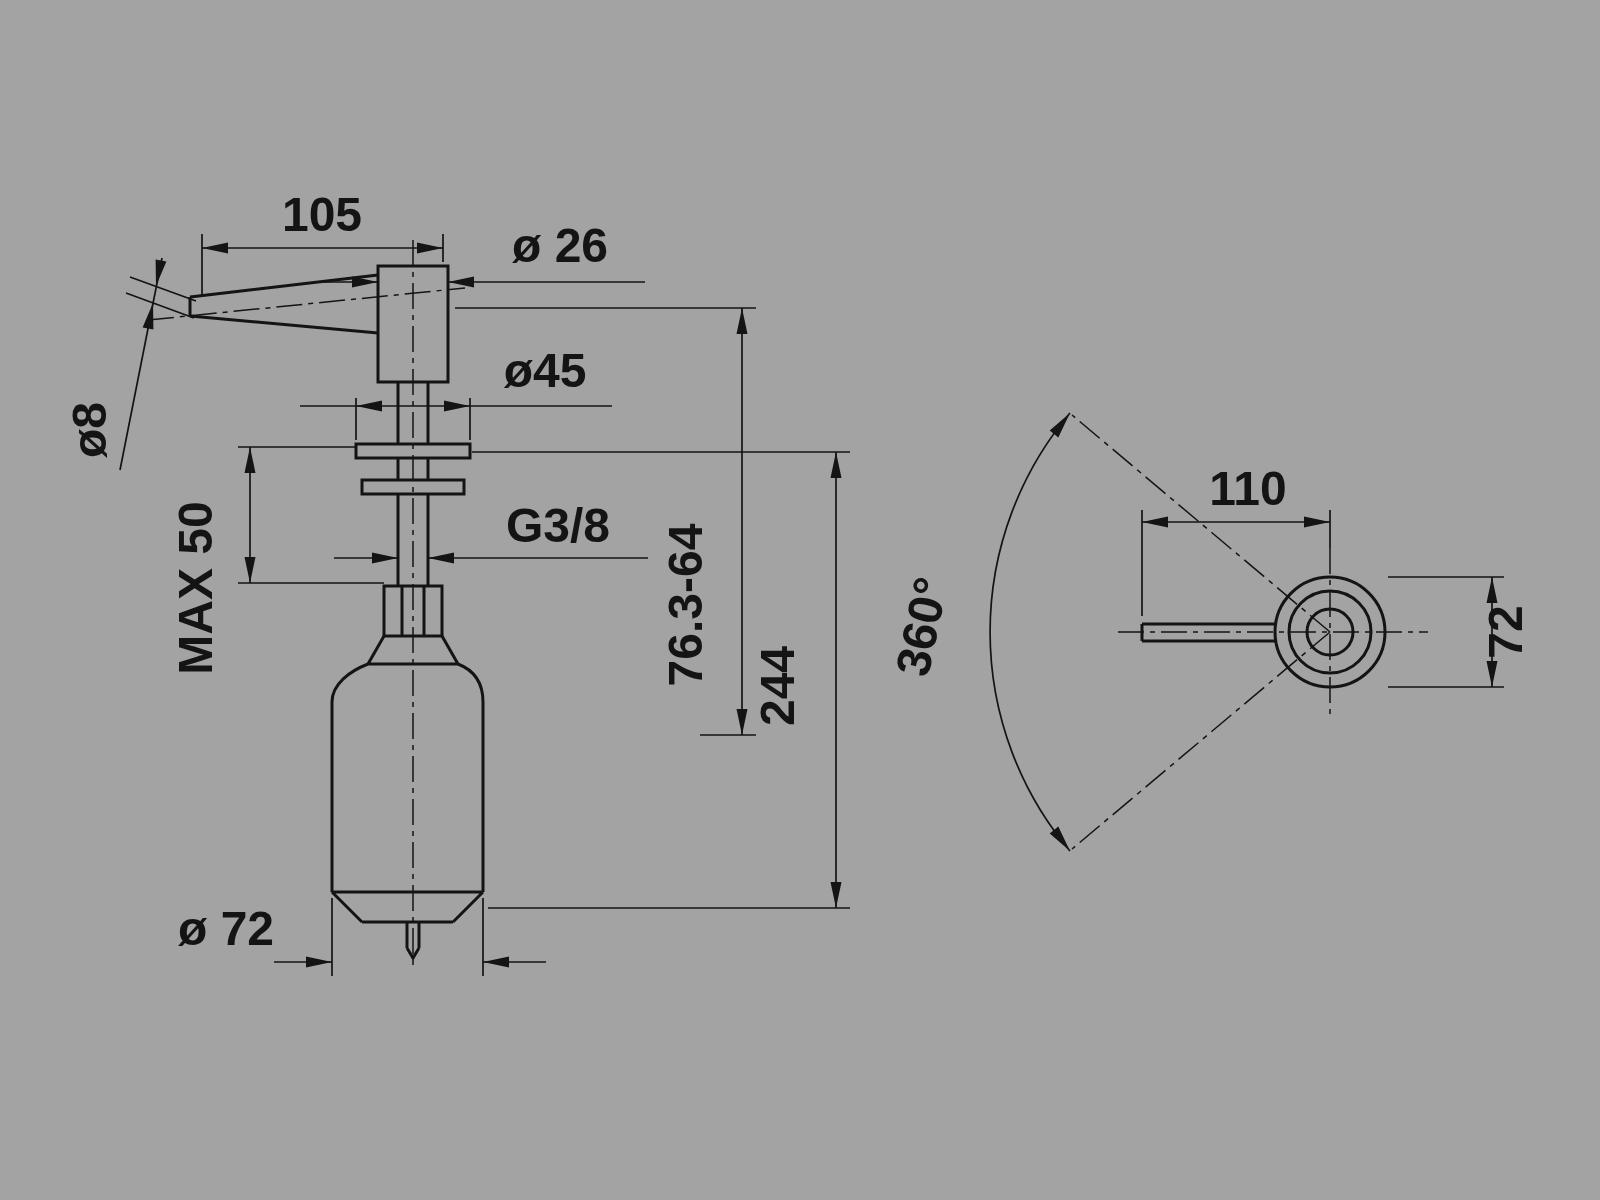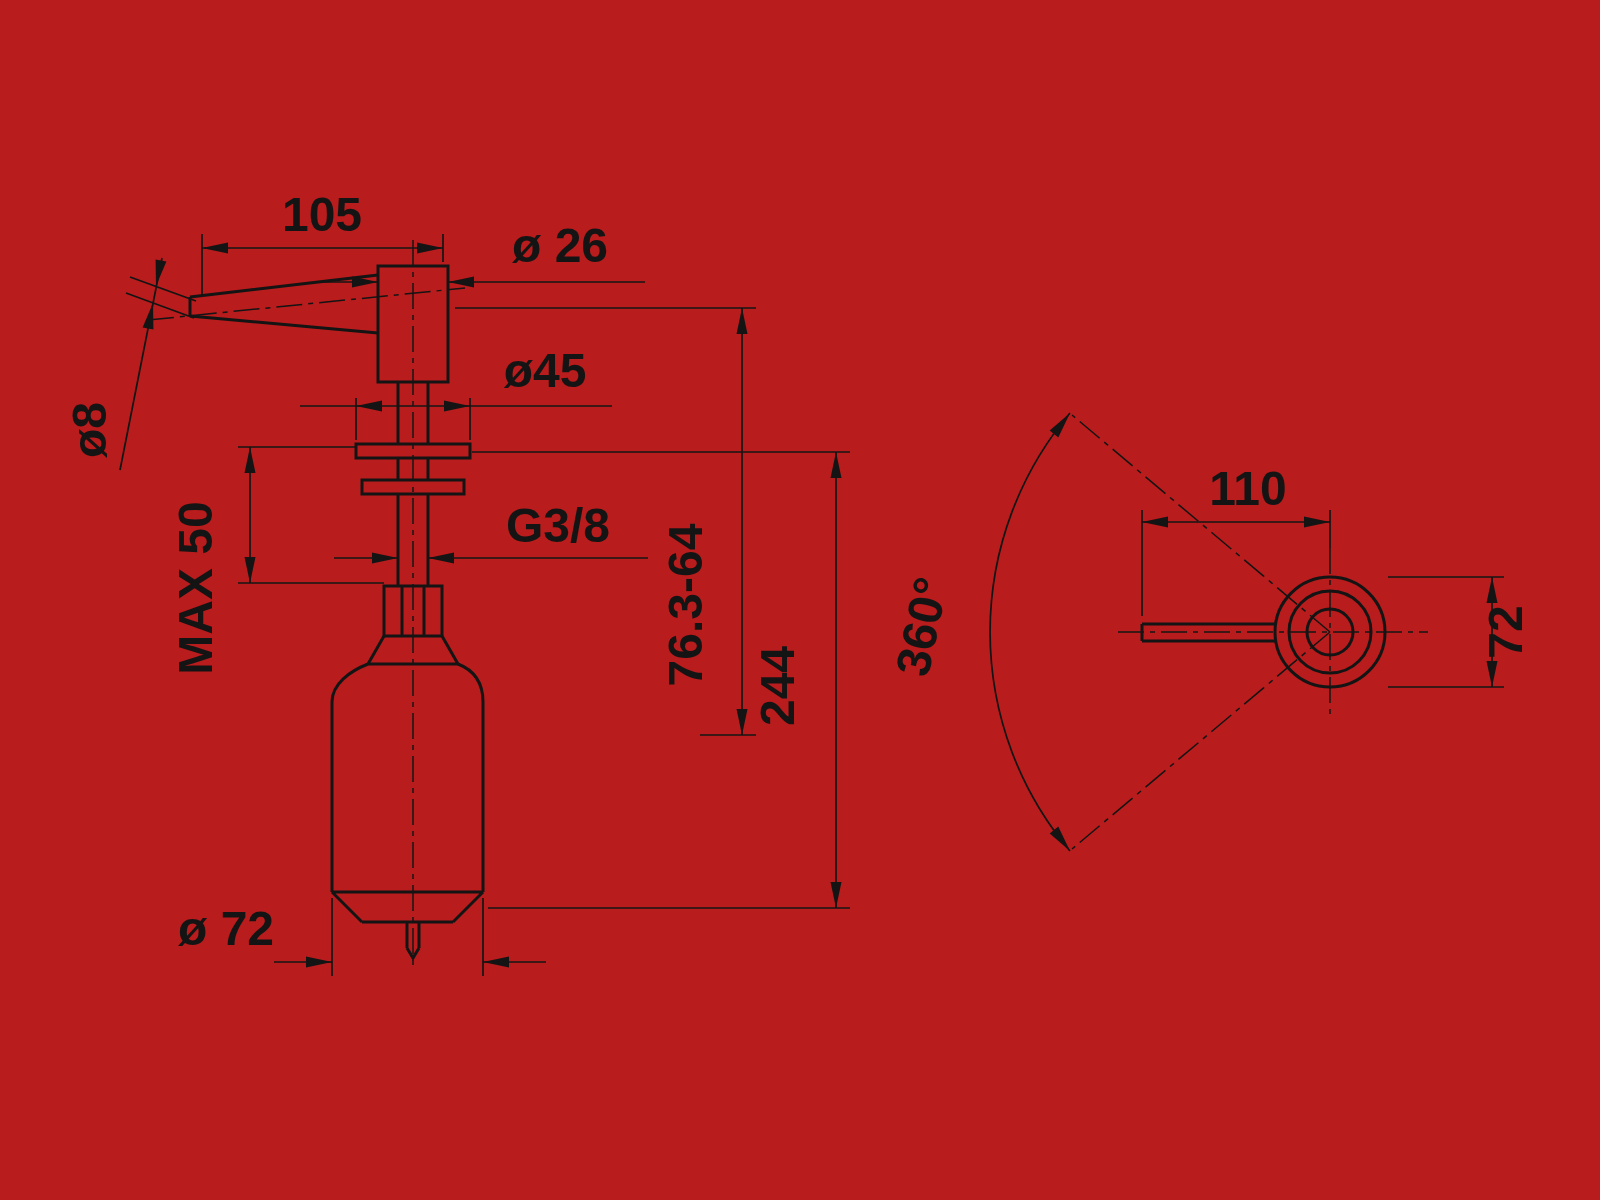--- a/index.html
+++ b/index.html
@@ -1,16 +1,16 @@
 <!DOCTYPE html>
 <html><head>
 <meta charset="utf-8">
 <style>
   html,body{margin:0;padding:0;background:#ffffff;}
-  .stage{position:relative;width:1600px;height:1200px;background:#b91c1c;overflow:hidden;
+  .stage{position:relative;width:1600px;height:1200px;background:#a3a3a3;overflow:hidden;
          font-family:"Liberation Sans",sans-serif;}
   svg{display:block;}
   .ink{stroke:#141414;fill:none;stroke-linecap:butt;stroke-linejoin:miter;}
   .outline{stroke-width:3;}
   .thin{stroke-width:1.7;}
   .cl{stroke-width:1.5;stroke-dasharray:26 6 5 6;}
   .arrow{fill:#141414;stroke:none;}
   text.dim-label{font-family:"Liberation Sans",sans-serif;font-weight:bold;font-size:48px;
                  fill:#141414;}
 </style>

